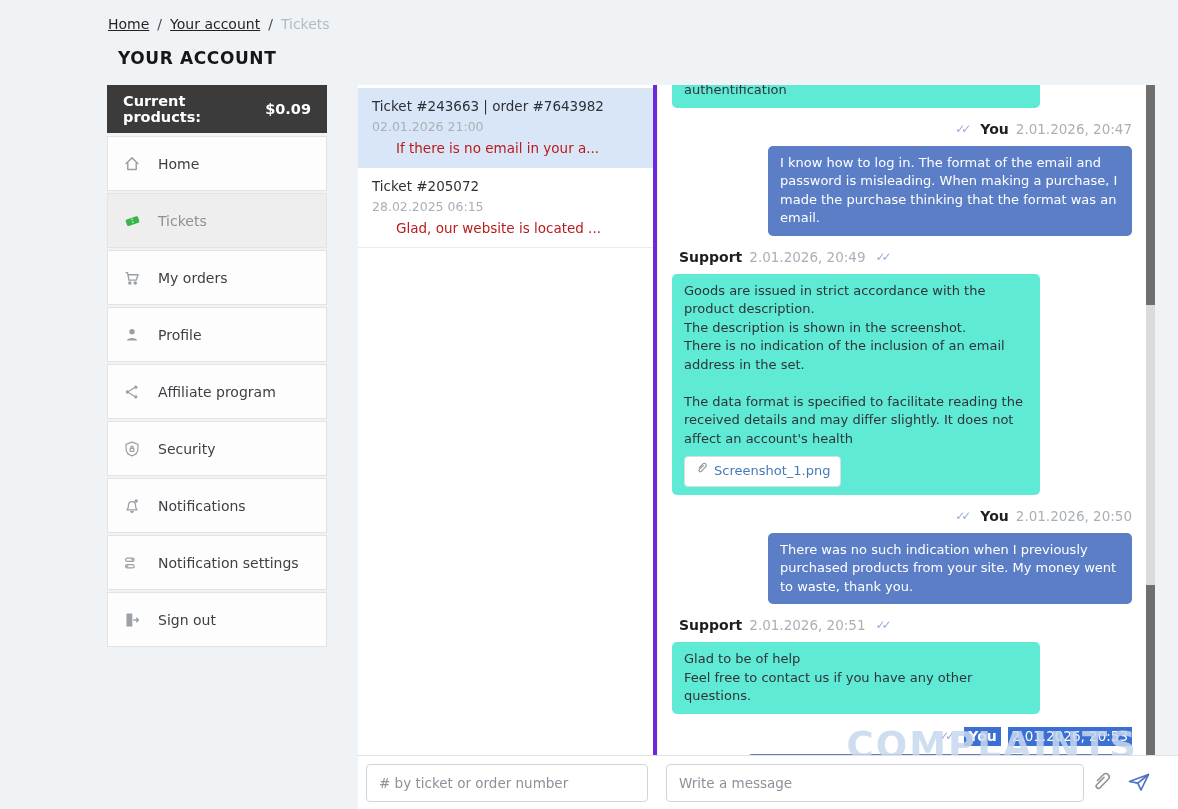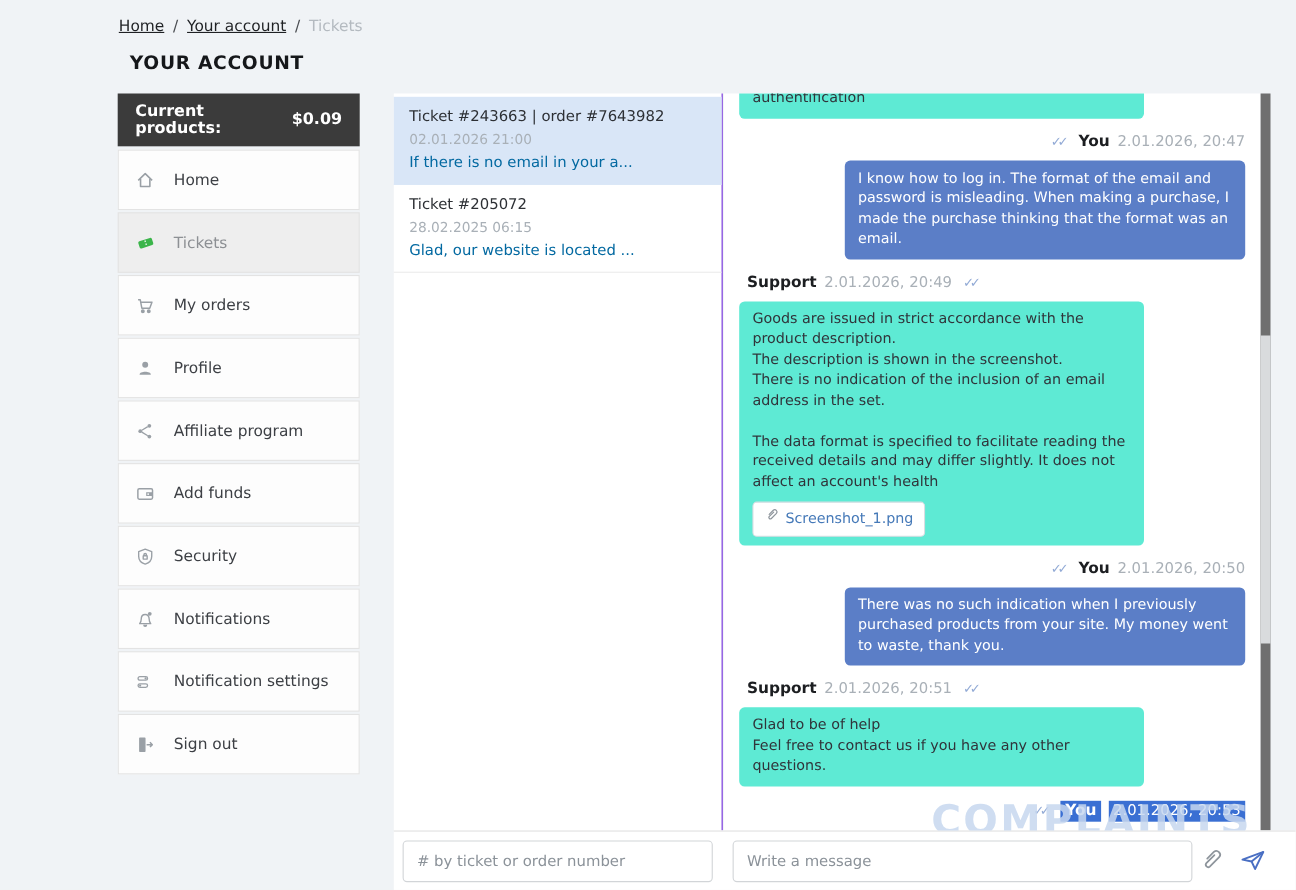--- a/index.html
+++ b/index.html
@@ -17,26 +17,26 @@
   
   .sidebar { position: absolute; left: 107px; top: 85px; width: 220px; }
   .balance { height: 48px; background: #3b3b3b; color: #fff; display: flex; align-items: center; justify-content: space-between; padding: 0 16px; font-size: 14.5px; font-weight: 700; margin-bottom: 3px; }
   .side-item { height: 55px; background: #fdfdfd; border: 1px solid #e3e3e3; display: flex; align-items: center; margin-bottom: 2px; cursor: pointer; }
   .side-item.active { background: #eeeeee; }
   .side-item .ic { width: 26px; margin-left: 15px; display: flex; align-items: center; }
   .side-item .lbl { font-size: 14px; color: #3d4045; margin-left: 9px; }
   .side-item.active .lbl { color: #8d9094; }
 
   
-  .ticket-col { position: absolute; left: 358px; top: 85px; width: 299px; height: 670px; background: #fff; border-right: 1px solid #6d28d9; padding-top: 3px; }
+  .ticket-col { position: absolute; left: 358px; top: 85px; width: 299px; height: 670px; background: #fff; border-right: 4px solid #6d28d9; padding-top: 3px; }
   .ticket-item { padding: 9px 14px 10px 14px; border-bottom: 1px solid #ececec; cursor: pointer; }
   .ticket-item.selected { background: #d9e6f7; border-bottom-color: #d9e6f7; }
   .t-title { font-size: 13.5px; color: #2d3035; line-height: 18px; }
   .t-date { font-size: 12.5px; color: #a9b0b7; line-height: 17px; margin-top: 3px; }
-  .t-preview { font-size: 13.5px; color: #0369a1; line-height: 18px; margin-top: 4px; }
+  .t-preview { font-size: 13.5px; color: #b91c1c; line-height: 18px; margin-top: 4px; margin-left: 24px; }
 
   
   .chat-col { position: absolute; left: 658px; top: 85px; width: 488px; height: 670px; background: #fff; overflow: hidden; }
   .meta { display: flex; align-items: center; font-size: 13.5px; margin: 13px 14px 8px 14px; line-height: 17px; }
   .meta.out { justify-content: flex-end; }
   .meta .sender { font-weight: 700; color: #1c1e21; font-size: 14px; margin: 0 7px; }
   .meta .time { color: #a9b0b7; }
   .meta .checks { color: #93abd6; font-size: 12px; letter-spacing: -4px; margin-right: 6px; }
   .meta.in .checks { margin-left: 10px; margin-right: 0; }
   .meta .hl { background: #3a6fd3; color: #fff; padding: 1px 4px; }
@@ -119,30 +119,20 @@
         <div class="side-item">
           <span class="ic">
             <svg width="18" height="18" viewBox="0 0 20 20">
               <circle cx="5" cy="10" r="1.9" fill="#9aa0a6"></circle>
               <circle cx="14.2" cy="4.6" r="1.9" fill="#9aa0a6"></circle>
               <circle cx="14.2" cy="15.4" r="1.9" fill="#9aa0a6"></circle>
               <path d="M6.6 9.1 L12.6 5.4 M6.6 10.9 L12.6 14.6" stroke="#9aa0a6" stroke-width="1.3"></path>
             </svg>
           </span>
           <span class="lbl">Affiliate program</span>
-        </div>
-        <div class="side-item">
-          <span class="ic">
-            <svg width="18" height="18" viewBox="0 0 20 20" fill="none" stroke="#9aa0a6" stroke-width="1.5">
-              <rect x="2.6" y="4.8" width="14.8" height="10.6" rx="1.4"></rect>
-              <rect x="11" y="8.3" width="6.4" height="3.8" fill="#9aa0a6" stroke="none"></rect>
-              <circle cx="13" cy="10.2" r=".9" fill="#fff" stroke="none"></circle>
-            </svg>
-          </span>
-          <span class="lbl">Add funds</span>
         </div>
         <div class="side-item">
           <span class="ic">
             <svg width="18" height="18" viewBox="0 0 20 20" fill="none" stroke="#9aa0a6" stroke-width="1.4" stroke-linejoin="round">
               <path d="M10 2.4 L16.6 4.9 V9.6 C16.6 13.6 13.9 16.4 10 17.6 C6.1 16.4 3.4 13.6 3.4 9.6 V4.9 Z"></path>
               <rect x="8" y="9.2" width="4" height="3.4" rx=".5"></rect>
               <path d="M8.8 9.2 V8 a1.2 1.2 0 0 1 2.4 0 V9.2"></path>
             </svg>
           </span>
           <span class="lbl">Security</span>

